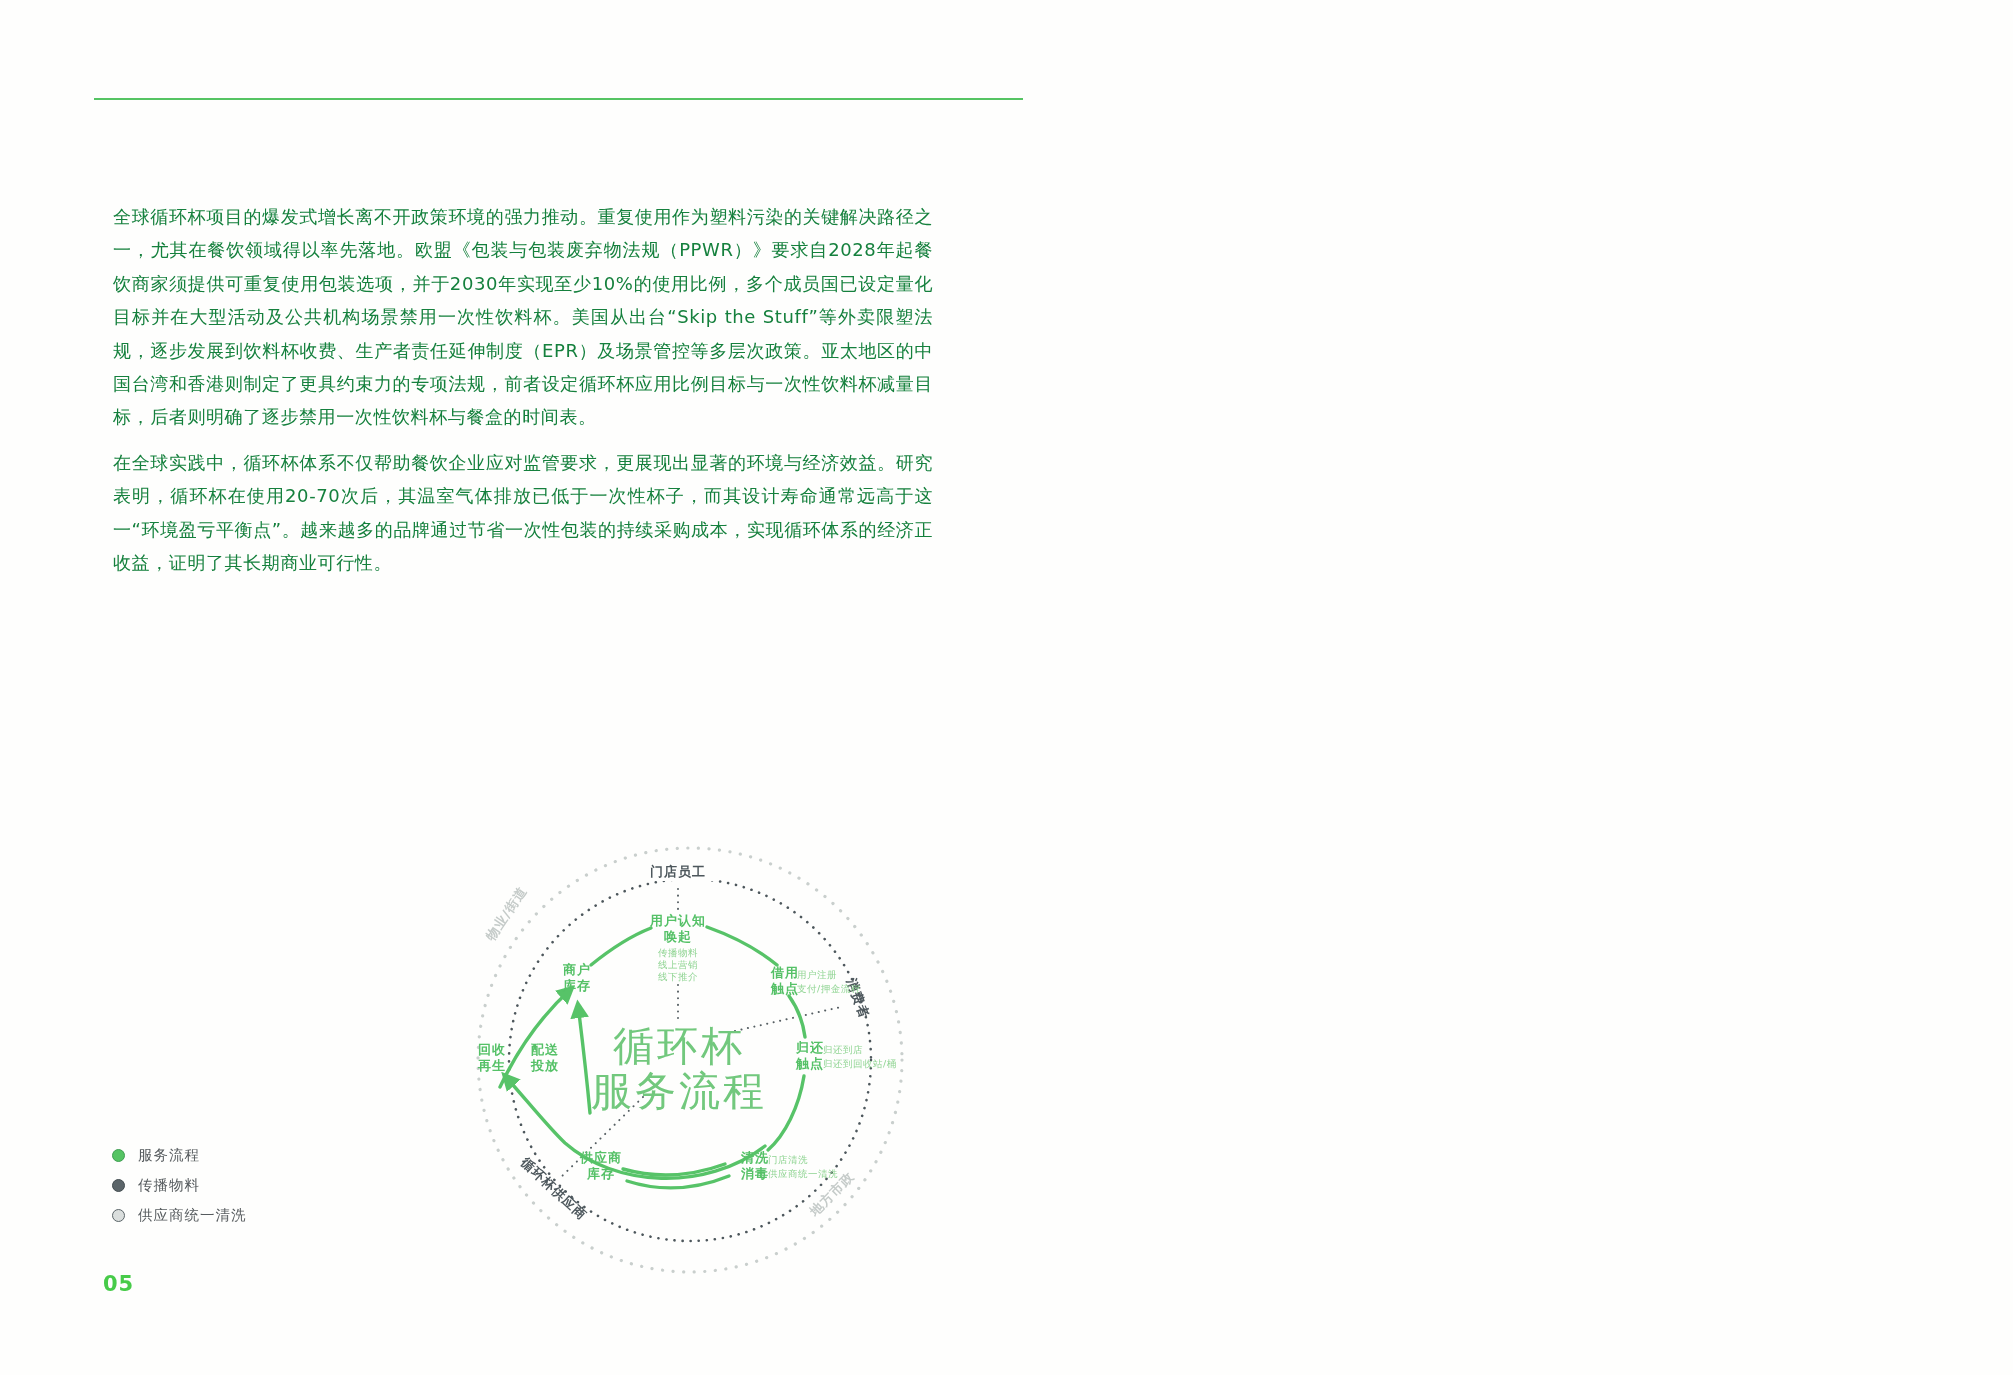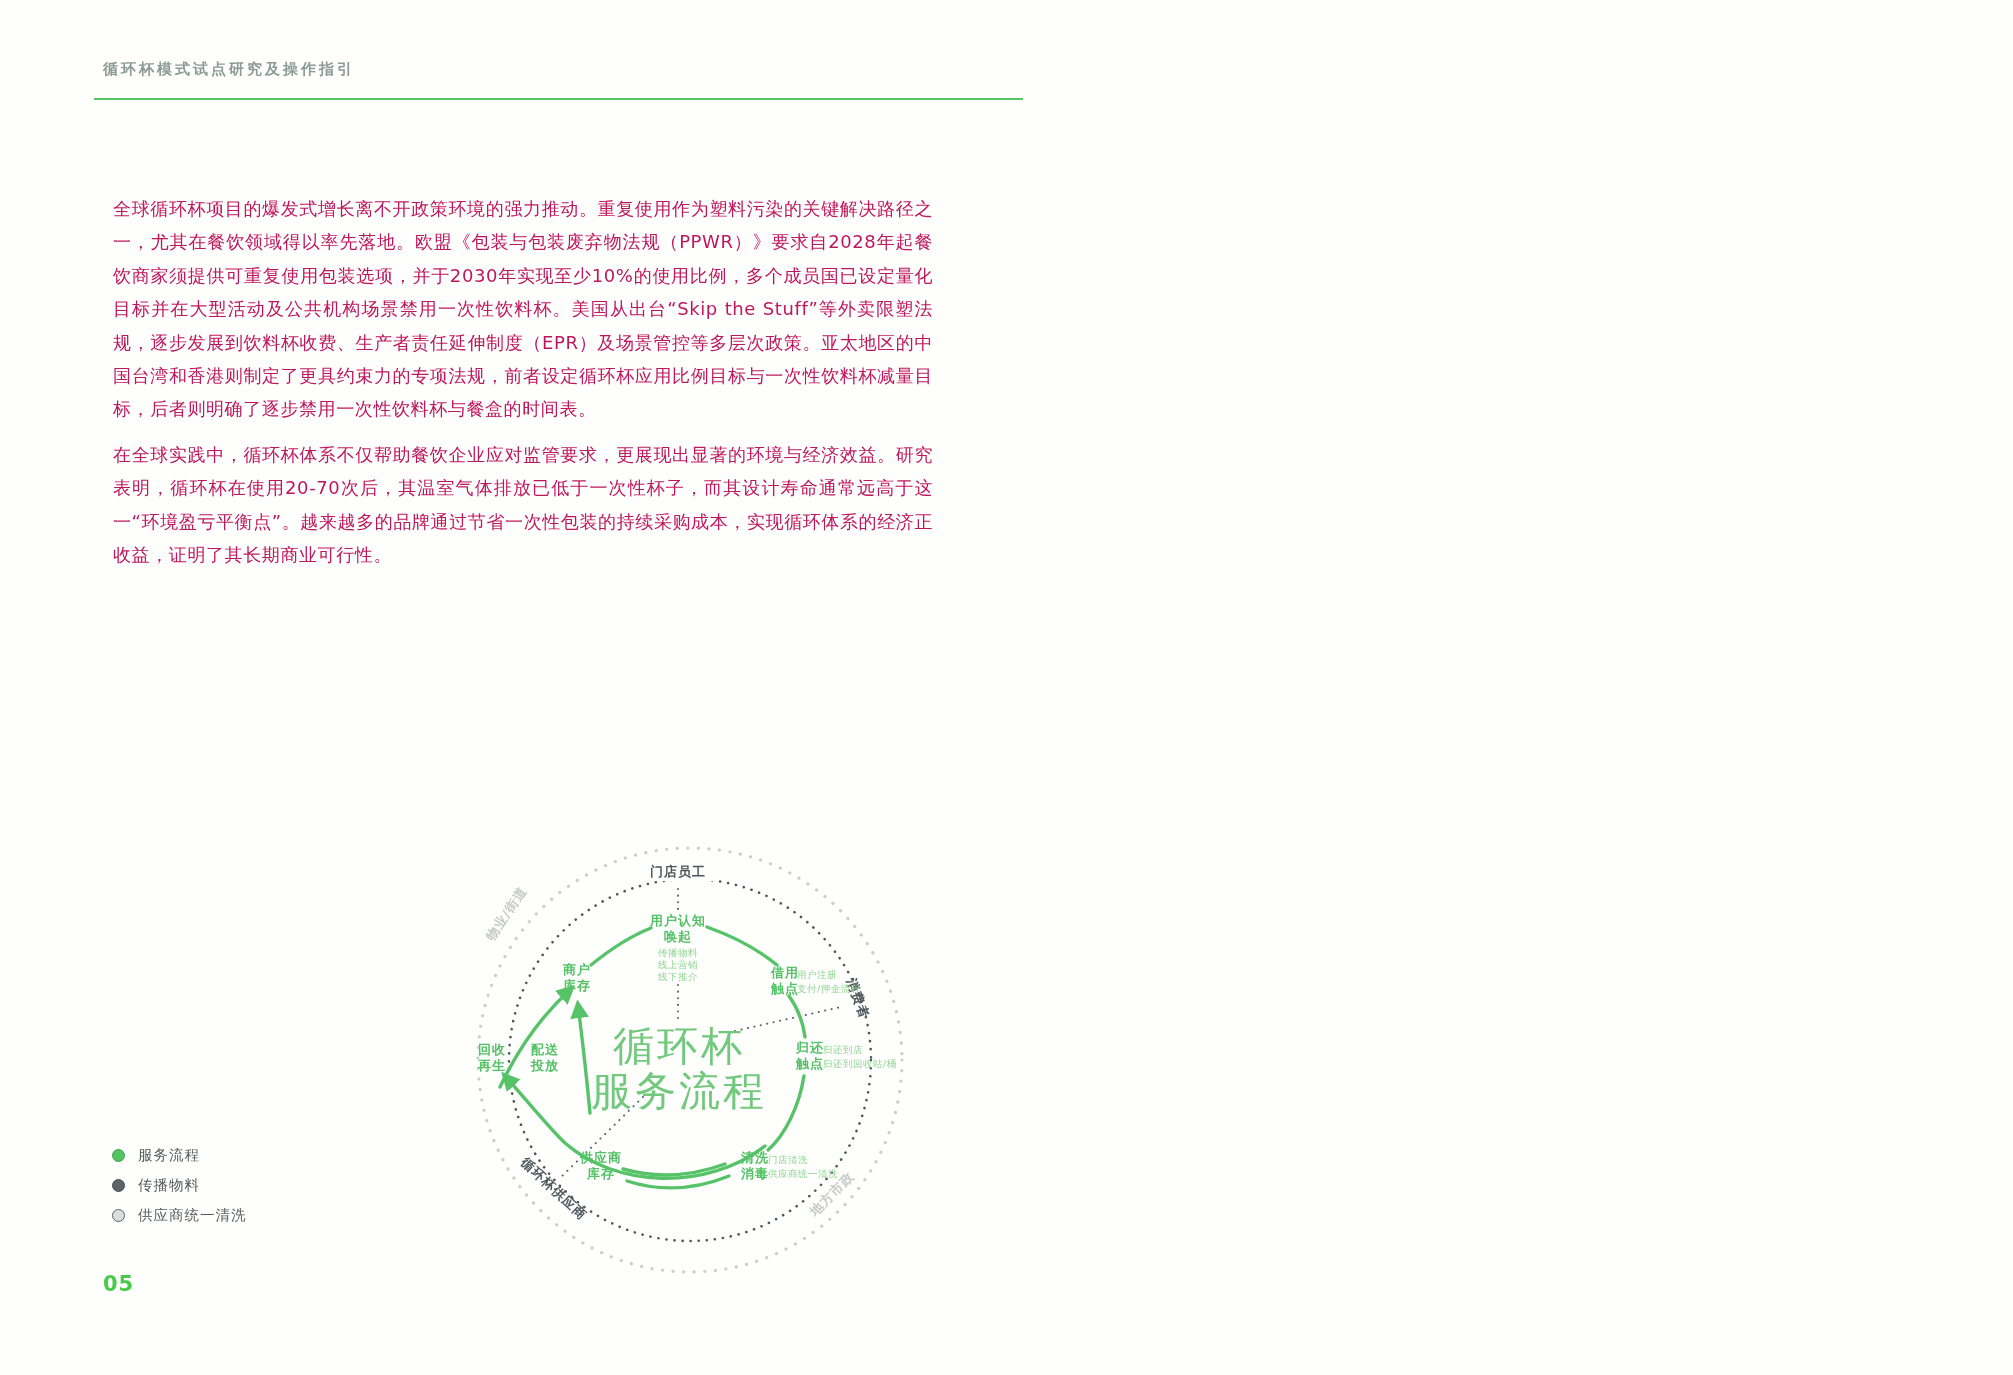--- a/index.html
+++ b/index.html
@@ -10,21 +10,21 @@
   .doc-header{
     position:absolute;left:103px;top:60px;width:900px;
     font-size:15px;font-weight:700;letter-spacing:3px;color:#8c9b97;
   }
   .header-rule{
     position:absolute;left:94px;top:98px;width:929px;height:2px;background:#55c463;
   }
   .para{
     position:absolute;left:113px;width:820px;
     font-size:18px;line-height:33.4px;letter-spacing:0.6px;
-    color:#be185d;text-align:justify;
+    color:#15803d;text-align:justify;margin-top:8px;
   }
   .p1{top:192px;}
   .p2{top:438px;}
   .p3{top:572px;}
   .p4{top:674px;}
   .side-note{
     position:absolute;left:113px;top:874px;width:313px;
     font-size:17px;line-height:34px;letter-spacing:1.2px;
     color:#54595c;text-align:justify;
   }
@@ -54,21 +54,20 @@
   .t-dark{fill:#4d575c;font-size:13px;font-weight:700;letter-spacing:1px;text-anchor:middle;}
   .t-lightrole{fill:#c5cbc9;font-size:13px;font-weight:700;letter-spacing:1px;text-anchor:middle;}
   .garc{fill:none;stroke:#57c368;stroke-width:3.4;stroke-linecap:round;}
   .radial{fill:none;stroke:#565f63;stroke-width:2;stroke-linecap:round;stroke-dasharray:0.1 6.5;}
 </style>
 </head>
 <body>
 
 <div class="page">
 
-  <div class="doc-header">循环杯模式试点研究及操作指引</div>
   <div class="header-rule"></div>
 
   <div class="para p1">全球循环杯项目的爆发式增长离不开政策环境的强力推动。重复使用作为塑料污染的关键解决路径之一，尤其在餐饮领域得以率先落地。欧盟《包装与包装废弃物法规（PPWR）》要求自2028年起餐饮商家须提供可重复使用包装选项，并于2030年实现至少10%的使用比例，多个成员国已设定量化目标并在大型活动及公共机构场景禁用一次性饮料杯。美国从出台“Skip the Stuff”等外卖限塑法规，逐步发展到饮料杯收费、生产者责任延伸制度（EPR）及场景管控等多层次政策。亚太地区的中国台湾和香港则制定了更具约束力的专项法规，前者设定循环杯应用比例目标与一次性饮料杯减量目标，后者则明确了逐步禁用一次性饮料杯与餐盒的时间表。</div>
   <div class="para p2">在全球实践中，循环杯体系不仅帮助餐饮企业应对监管要求，更展现出显著的环境与经济效益。研究表明，循环杯在使用20-70次后，其温室气体排放已低于一次性杯子，而其设计寿命通常远高于这一“环境盈亏平衡点”。越来越多的品牌通过节省一次性包装的持续采购成本，实现循环体系的经济正收益，证明了其长期商业可行性。</div>
 
 
   <div class="legend">
     <div class="legend-row">
       <span class="legend-dot dot-green"></span>
       <span class="legend-label">服务流程</span>

